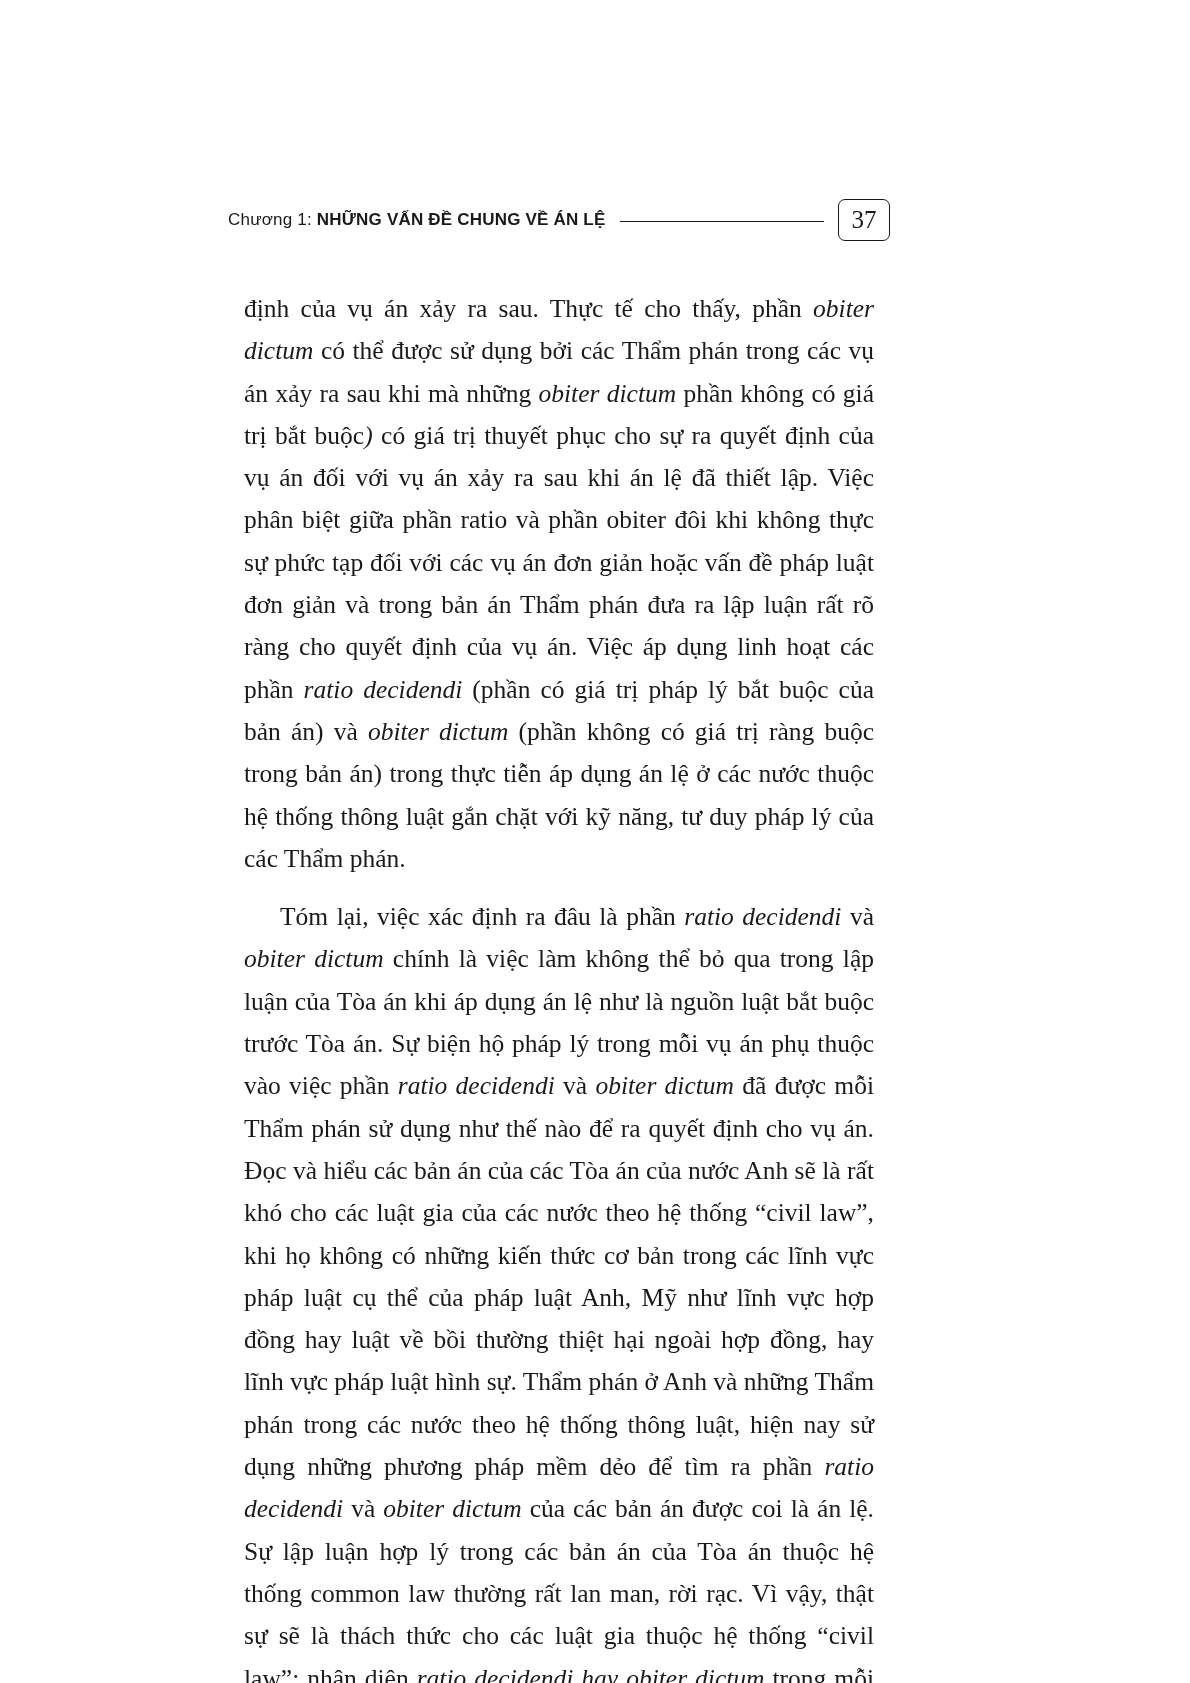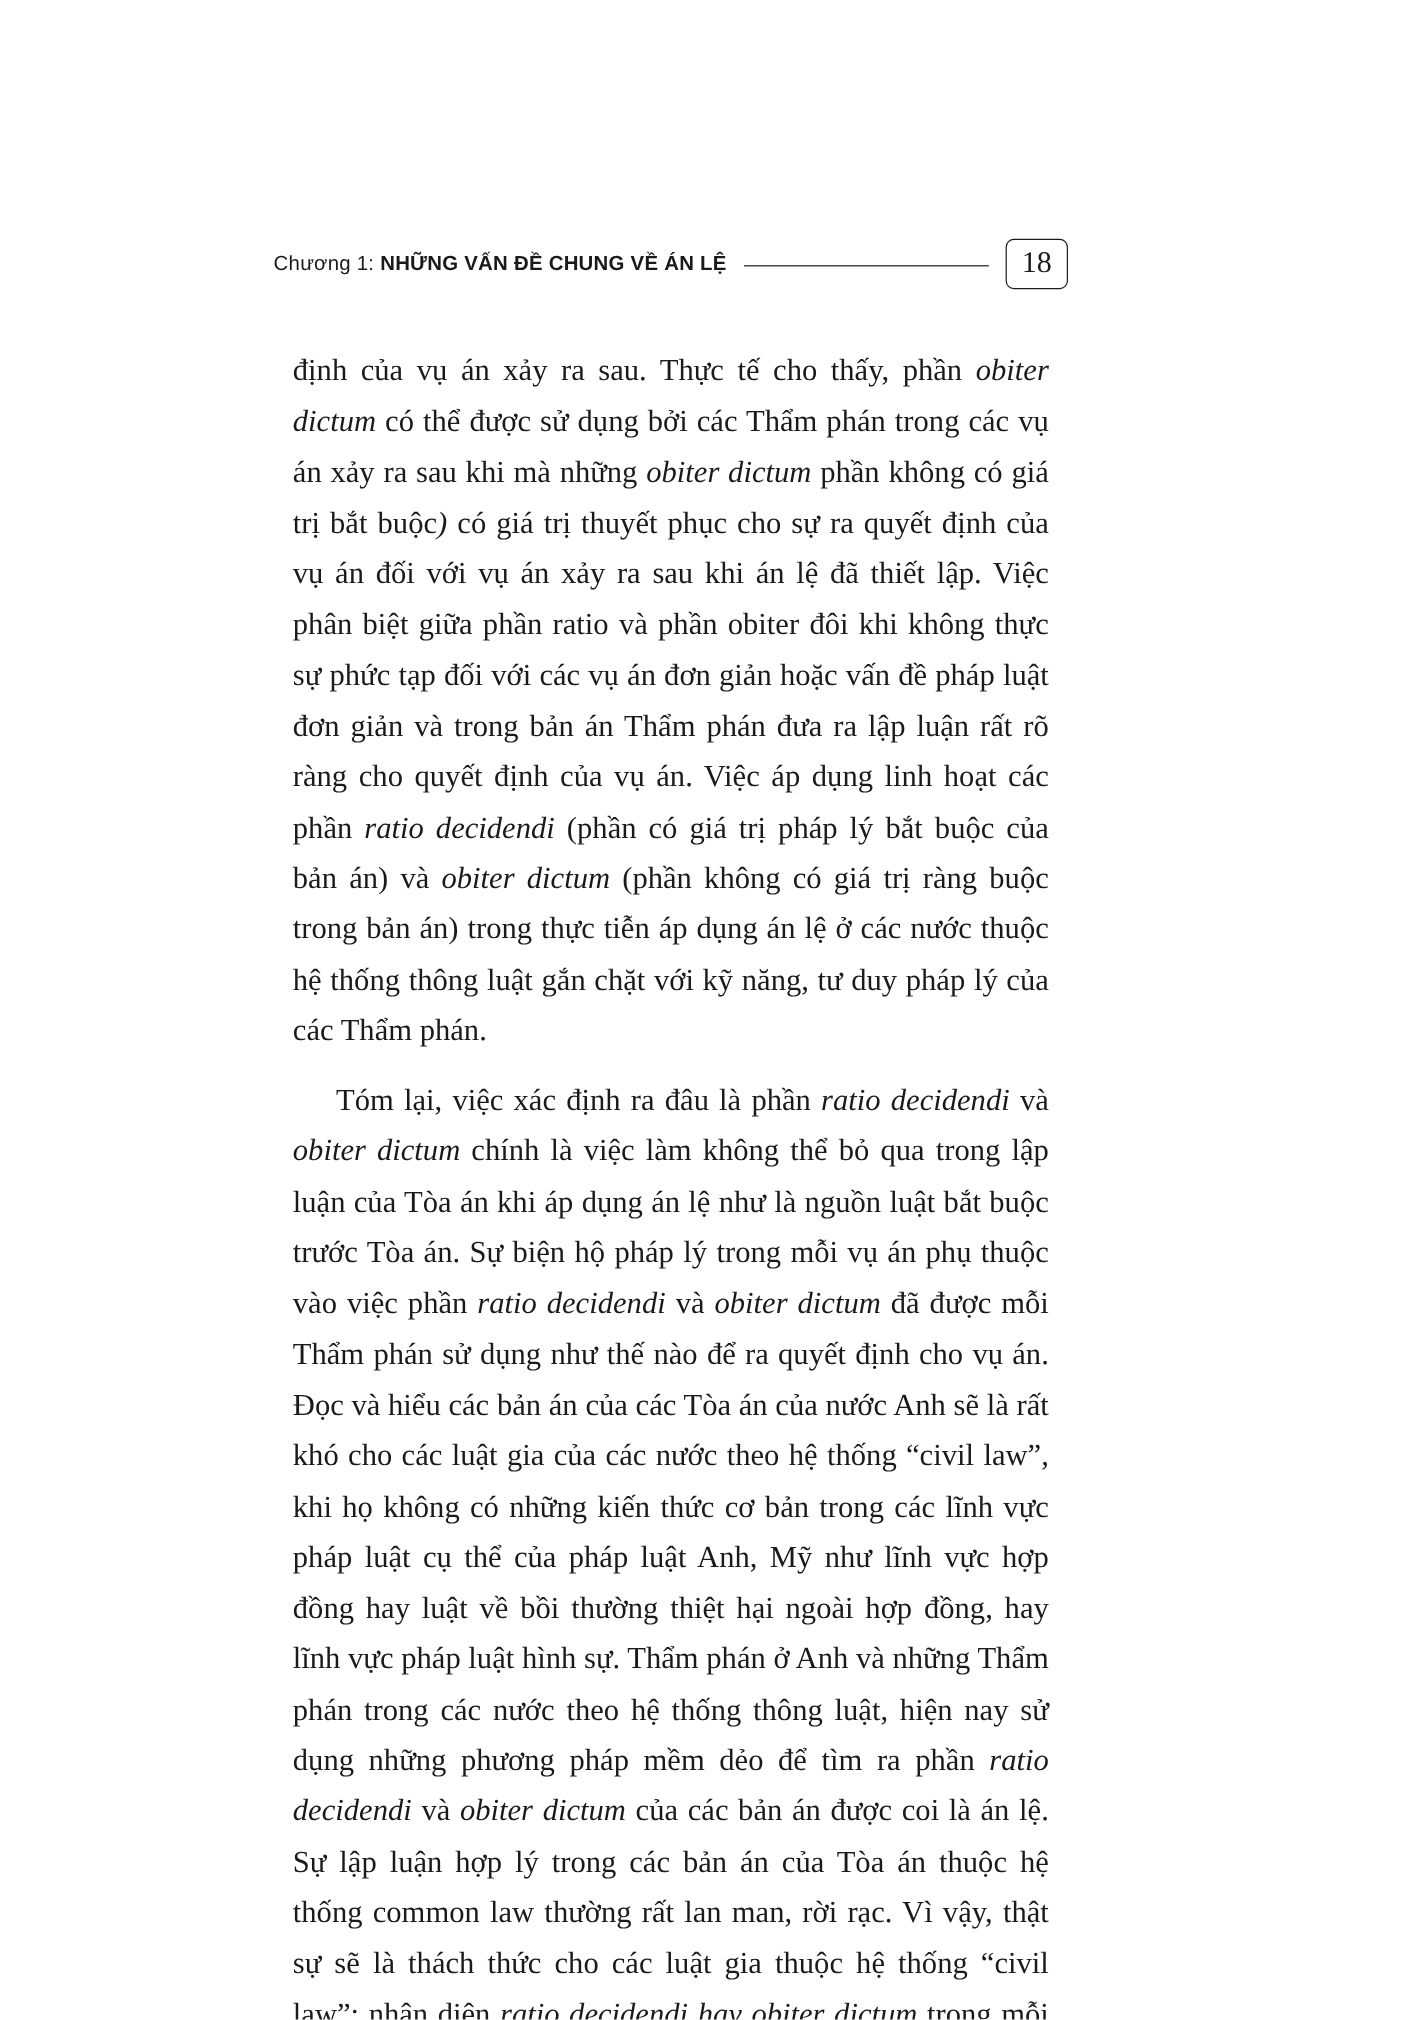--- a/index.html
+++ b/index.html
@@ -89,21 +89,21 @@
 </head>
 <body>
 
 <div class="page">
 
   <div class="header">
     <div class="header-chapter">
       <span class="chap-label">Chương 1: </span><span class="chap-title">NHỮNG VẤN ĐỀ CHUNG VỀ ÁN LỆ</span>
     </div>
     <div class="header-rule"></div>
-    <div class="page-number-box">18</div>
+    <div class="page-number-box">37</div>
   </div>
 
   <div class="body-text">
     <p><span>định của vụ án xảy ra sau. Thực tế cho thấy, phần </span><span class="it">obiter dictum</span><span> có thể được sử dụng bởi các Thẩm phán trong các vụ án xảy ra sau khi mà những </span><span class="it">obiter dictum</span><span> phần không có giá trị bắt buộc</span><span class="it">)</span><span> có giá trị thuyết phục cho sự ra quyết định của vụ án đối với vụ án xảy ra sau khi án lệ đã thiết lập. Việc phân biệt giữa phần ratio và phần obiter đôi khi không thực sự phức tạp đối với các vụ án đơn giản hoặc vấn đề pháp luật đơn giản và trong bản án Thẩm phán đưa ra lập luận rất rõ ràng cho quyết định của vụ án. Việc áp dụng linh hoạt các phần </span><span class="it">ratio decidendi</span><span> (phần có giá trị pháp lý bắt buộc của bản án) và </span><span class="it">obiter dictum</span><span> (phần không có giá trị ràng buộc trong bản án) trong thực tiễn áp dụng án lệ ở các nước thuộc hệ thống thông luật gắn chặt với kỹ năng, tư duy pháp lý của các Thẩm phán.</span></p>
 
     <p class="indent"><span>Tóm lại, việc xác định ra đâu là phần </span><span class="it">ratio decidendi</span><span> và </span><span class="it">obiter dictum</span><span> chính là việc làm không thể bỏ qua trong lập luận của Tòa án khi áp dụng án lệ như là nguồn luật bắt buộc trước Tòa án. Sự biện hộ pháp lý trong mỗi vụ án phụ thuộc vào việc phần </span><span class="it">ratio decidendi</span><span> và </span><span class="it">obiter dictum</span><span> đã được mỗi Thẩm phán sử dụng như thế nào để ra quyết định cho vụ án. Đọc và hiểu các bản án của các Tòa án của nước Anh sẽ là rất khó cho các luật gia của các nước theo hệ thống “civil law”, khi họ không có những kiến thức cơ bản trong các lĩnh vực pháp luật cụ thể của pháp luật Anh, Mỹ như lĩnh vực hợp đồng hay luật về bồi thường thiệt hại ngoài hợp đồng, hay lĩnh vực pháp luật hình sự. Thẩm phán ở Anh và những Thẩm phán trong các nước theo hệ thống thông luật, hiện nay sử dụng những phương pháp mềm dẻo để tìm ra phần </span><span class="it">ratio decidendi</span><span> và </span><span class="it">obiter dictum</span><span> của các bản án được coi là án lệ. Sự lập luận hợp lý trong các bản án của Tòa án thuộc hệ thống common law thường rất lan man, rời rạc. Vì vậy, thật sự sẽ là thách thức cho các luật gia thuộc hệ thống “civil law”: nhận diện </span><span class="it">ratio decidendi hay obiter dictum</span><span> trong mỗi bản án của các Tòa án các nước theo hệ thống common law mà trong đó các bản án được viết rất dài và có viện dẫn đến nhiều vụ án, thậm chí còn bao gồm các ý kiến bất đồng</span></p>
   </div>
 
 </div>
 

